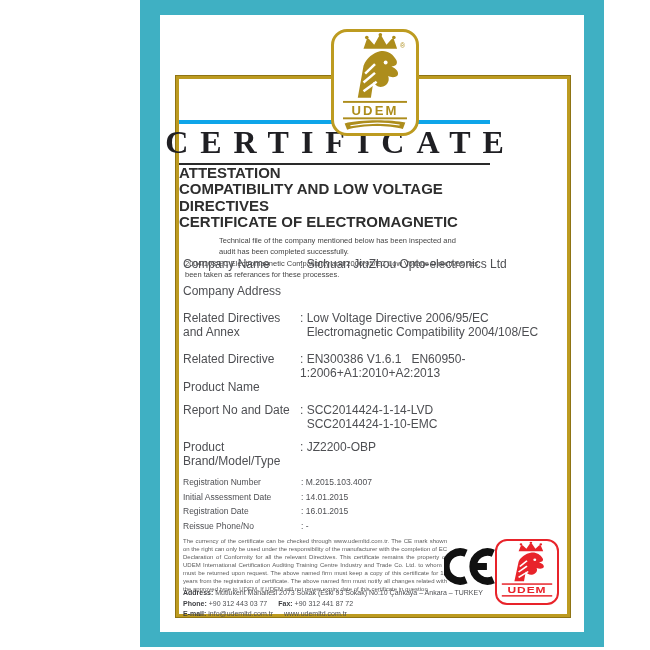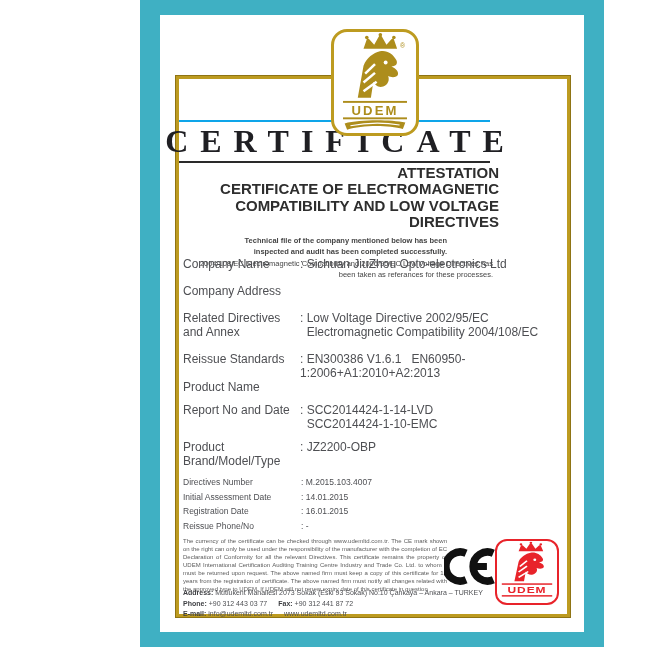--- a/index.html
+++ b/index.html
@@ -7,29 +7,29 @@
         font-family:"Liberation Sans",sans-serif;color:#4e4f53;margin-left:48px;}
   .teal-frame{position:absolute;left:92px;top:0;width:464px;height:647px;background:#3FB0C3;}
   .paper{position:absolute;left:112px;top:15px;width:424px;height:617px;background:#ffffff;}
   .gold-frame{position:absolute;left:128px;top:76px;width:388px;height:535px;
               border:3px solid #BD9B20;outline:1px solid #8F7414;}
   .logo-box{background:#fff;display:flex;align-items:stretch;justify-content:center;}
   .logo-gold{position:absolute;left:283px;top:29px;width:82px;height:101px;
              border:3px solid #BD9B20;border-radius:16px;z-index:4;color:#AD8D1C;}
   .reg-mark{position:absolute;left:352px;top:42px;font-size:7px;color:#AD8D1C;z-index:5;}
   .title-band{position:absolute;left:131px;top:120px;width:311px;height:39px;
-              border-top:2px solid #0ea5e9;border-bottom:2px solid #2a2a2a;
-              display:flex;align-items:center;justify-content:center;}
+              border-top:4px solid #0ea5e9;border-bottom:2px solid #2a2a2a;
+              display:flex;justify-content:center;}
   .title-text{font-family:"Liberation Serif",serif;font-weight:bold;font-size:32px;
               letter-spacing:12px;padding-left:12px;color:#1f1f23;white-space:nowrap;}
-  .headings{position:absolute;left:131px;top:164px;width:320px;text-align:right;color:#2e2e2e;}
+  .headings{position:absolute;left:131px;top:164px;width:320px;text-align:left;color:#2e2e2e;}
   .h-attest{font-size:15px;font-weight:bold;line-height:17px;}
   .h-line{font-size:15px;font-weight:bold;line-height:16.5px;}
   .notes{margin-top:4px;font-size:7.5px;line-height:1.5;color:#454545;}
-  .note1{padding:0 52px;font-weight:bold;}
+  .note1{padding:0 40px;}
   .note2{padding:0 6px;margin-top:1px;}
   .fields{position:absolute;font-size:12px;color:#4e4f53;}
   .fields-main{left:135px;top:257px;width:384px;}
   .fields-product{left:135px;top:380px;width:384px;}
   .frow{display:flex;align-items:flex-start;}
   .fields-main .frow{margin-bottom:13px;}
   .fields-product .frow{margin-bottom:9px;}
   .flabel{flex:0 0 117px;}
   .fvalue{flex:1;white-space:pre-wrap;}
   .cert-block{position:absolute;left:135px;top:475px;width:250px;font-size:8.5px;line-height:14.5px;}
@@ -78,43 +78,43 @@
     </svg>
   </div>
   <div class="reg-mark">®</div>
 
   <div class="title-band">
     <span class="title-text">CERTIFICATE</span>
   </div>
 
   <div class="headings">
     <div class="h-attest">ATTESTATION</div>
+    <div class="h-line">COMPATIBILITY AND LOW VOLTAGE DIRECTIVES</div>
     <div class="h-line">CERTIFICATE OF ELECTROMAGNETIC</div>
-    <div class="h-line">COMPATIBILITY AND LOW VOLTAGE DIRECTIVES</div>
     <div class="notes">
       <div class="note1">Technical file of the company mentioned below has been inspected and audit has been completed successfully.</div>
       <div class="note2">2004/108/EC Electromagnetic Compatibility and 2006/95/EC Low Voltage Directives has been taken as referances for these processes.</div>
     </div>
   </div>
 
   <div class="fields fields-main">
     <div class="frow">
       <div class="flabel">Company Name</div>
       <div class="fvalue">: Sichuan JiuZhou Opto-electronics Ltd</div>
     </div>
     <div class="frow">
       <div class="flabel">Company Address</div>
     </div>
     <div class="frow">
       <div class="flabel">Related Directives and Annex</div>
-      <div class="fvalue">: Low Voltage Directive 2002/95/EC
+      <div class="fvalue">: Low Voltage Directive 2006/95/EC
   Electromagnetic Compatibility 2004/108/EC</div>
     </div>
     <div class="frow">
-      <div class="flabel">Reissue Standards</div>
+      <div class="flabel">Related Directive</div>
       <div class="fvalue">: EN300386 V1.6.1   EN60950-1:2006+A1:2010+A2:2013</div>
     </div>
   </div>
 
   <div class="fields fields-product">
     <div class="frow">
       <div class="flabel">Product Name</div>
     </div>
     <div class="frow">
       <div class="flabel">Report No and Date</div>
@@ -122,21 +122,21 @@
   SCC2014424-1-10-EMC</div>
     </div>
     <div class="frow">
       <div class="flabel">Product Brand/Model/Type</div>
       <div class="fvalue">: JZ2200-OBP</div>
     </div>
   </div>
 
   <div class="fields cert-block">
     <div class="frow">
-      <div class="flabel">Directives Number</div>
+      <div class="flabel">Registration Number</div>
       <div class="fvalue">: M.2015.103.4007</div>
     </div>
     <div class="frow">
       <div class="flabel">Initial Assessment Date</div>
       <div class="fvalue">: 14.01.2015</div>
     </div>
     <div class="frow">
       <div class="flabel">Registration Date</div>
       <div class="fvalue">: 16.01.2015</div>
     </div>

